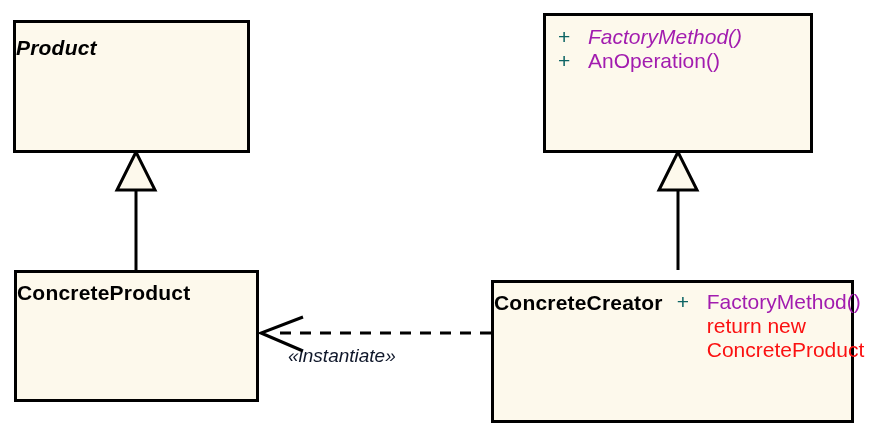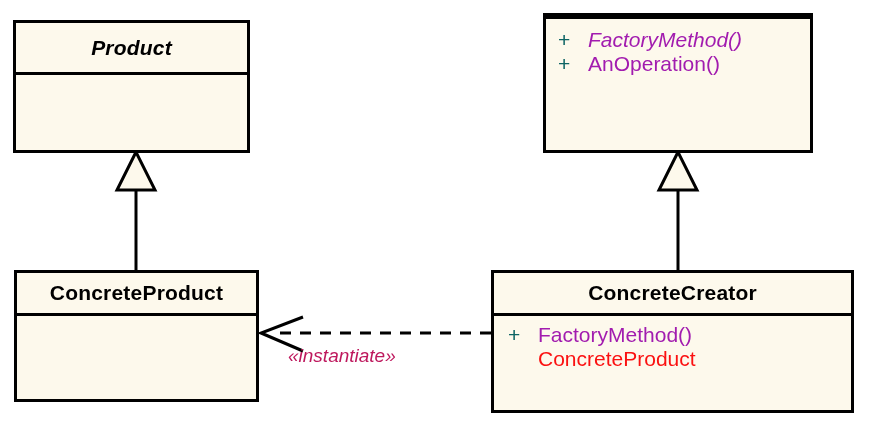--- a/index.html
+++ b/index.html
@@ -17,21 +17,21 @@
     height: 431px;
     background: #ffffff;
     overflow: hidden;
   }
   .uml-class {
     position: absolute;
     box-sizing: border-box;
     background: #fdf9ec;
     border: 3px solid #000000;
     display: flex;
-    flex-direction: column;
+    flex-direction: row;
   }
   .class-title {
     box-sizing: border-box;
     display: flex;
     align-items: center;
     justify-content: center;
     color: #000000;
     font-weight: bold;
     letter-spacing: 0.2px;
     text-align: center;
@@ -110,21 +110,21 @@
     height: 132px;
   }
   #concreteproduct-class .class-title {
     height: 40px;
     font-size: 21px;
   }
 
   
   #concretecreator-class {
     left: 491px;
-    top: 270px;
+    top: 280px;
     width: 363px;
     height: 143px;
   }
   #concretecreator-class .class-title {
     height: 40px;
     font-size: 21px;
   }
   #concretecreator-class .class-body {
     padding: 7px 0 0 14px;
     font-size: 21px;
@@ -159,21 +159,21 @@
   }
   .open-arrowhead {
     fill: none;
     stroke: #000000;
     stroke-width: 3;
     stroke-linecap: butt;
     stroke-linejoin: miter;
   }
   .edge-label {
     position: absolute;
-    color: #be185d;
+    color: #0f172a;
     font-size: 19px;
     font-style: italic;
     white-space: nowrap;
   }
   #instantiate-label {
     left: 288px;
     top: 345px;
   }
 </style>
 </head>
@@ -228,17 +228,18 @@
   </div>
 
   <div id="concretecreator-class" class="uml-class">
     <div class="class-title">ConcreteCreator</div>
     <div class="class-divider"></div>
     <div class="class-body">
       <div class="member-row">
         <span class="member-vis">+</span>
         <span class="member-name">FactoryMethod()</span>
       </div>
+      <div class="code-line">return new</div>
       <div class="code-line">ConcreteProduct</div>
     </div>
   </div>
 
 </div>
 
 </body></html>

